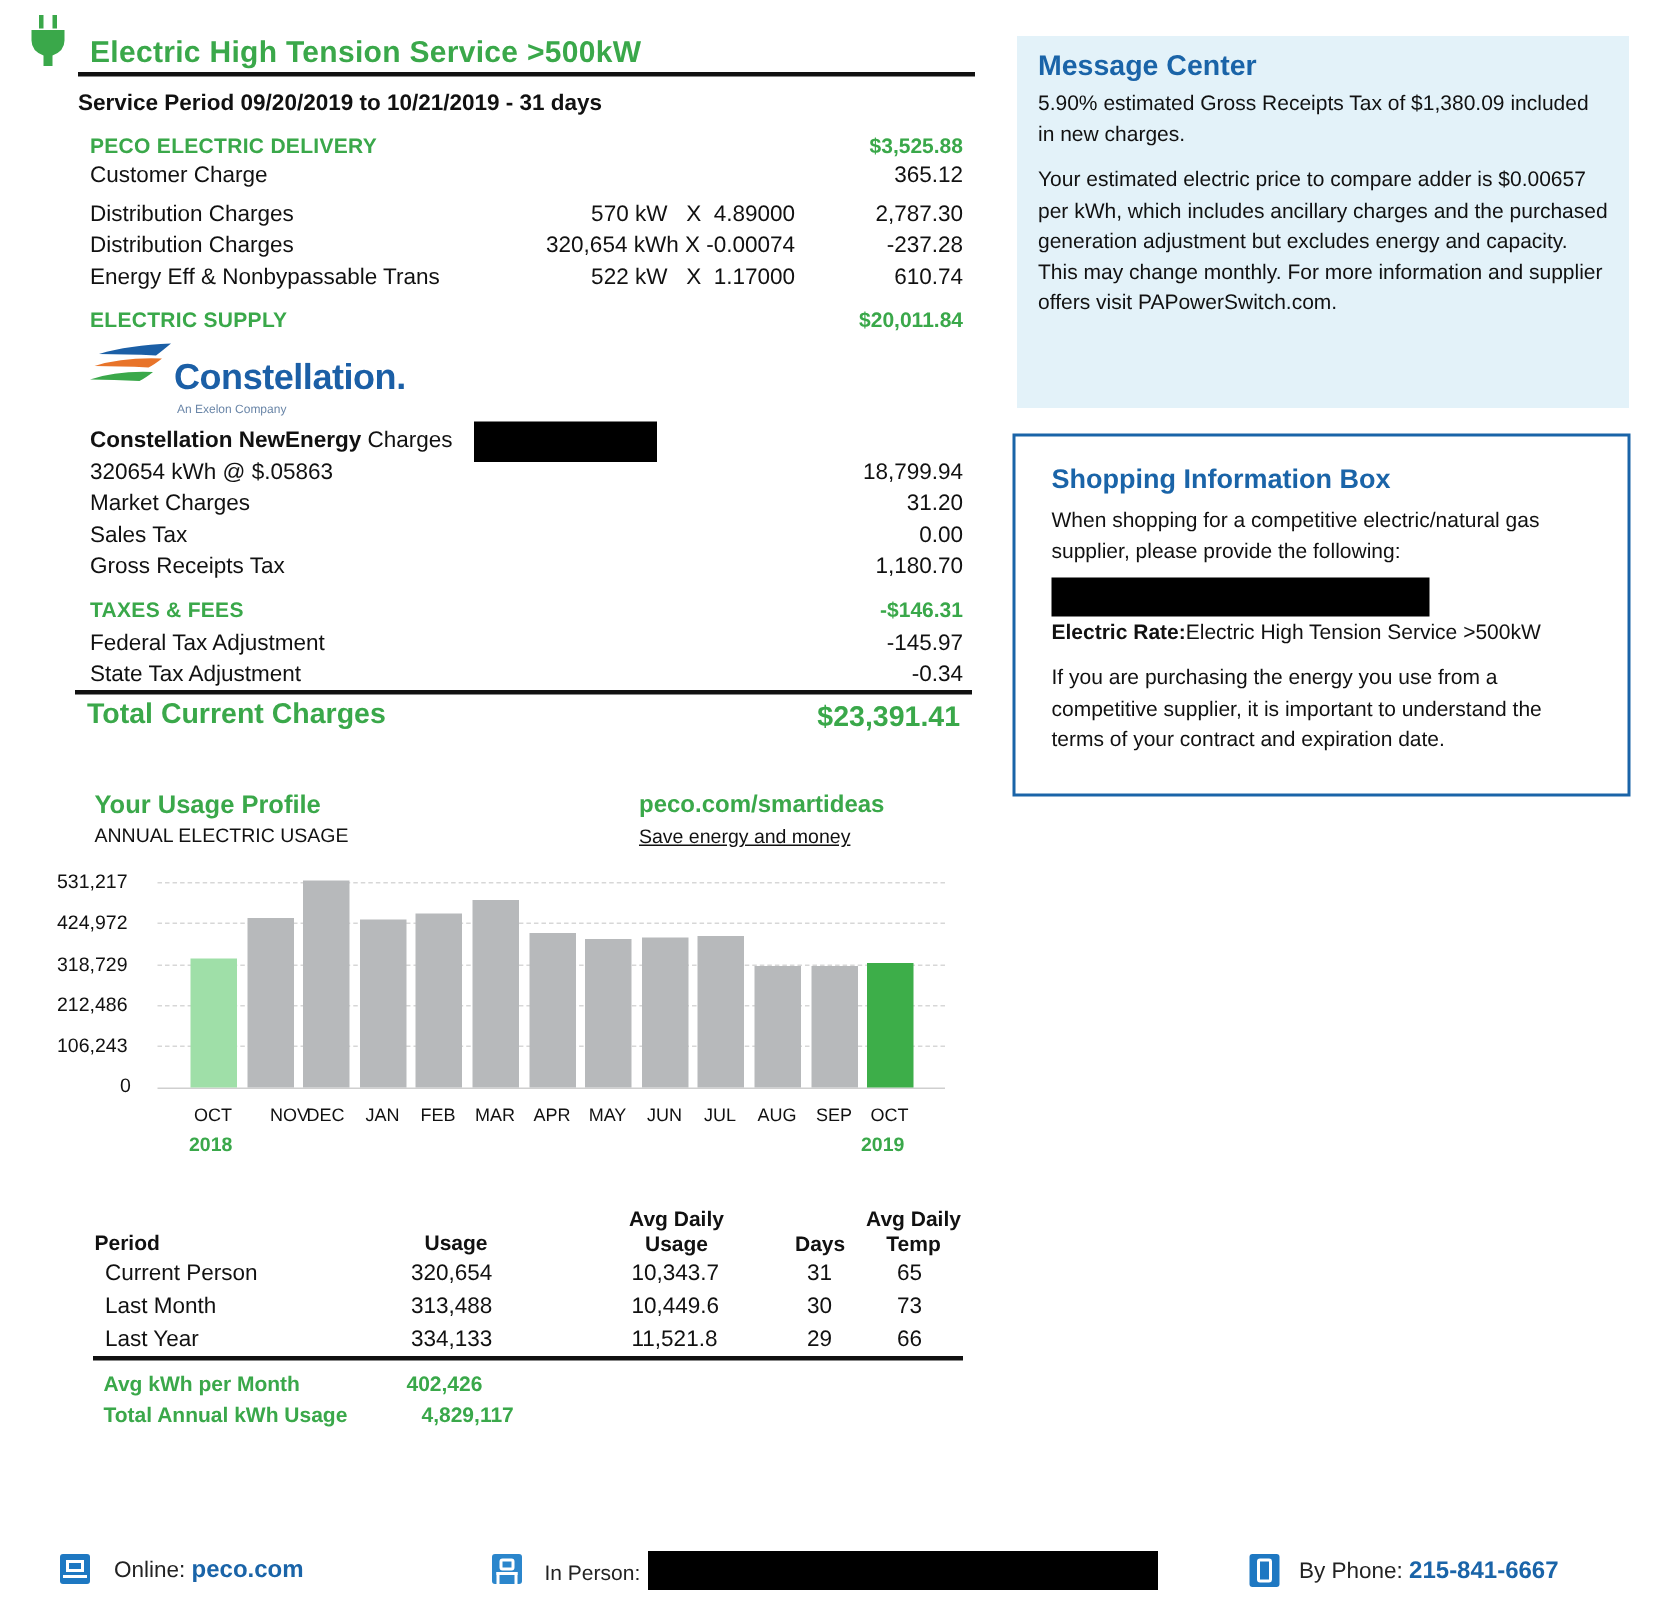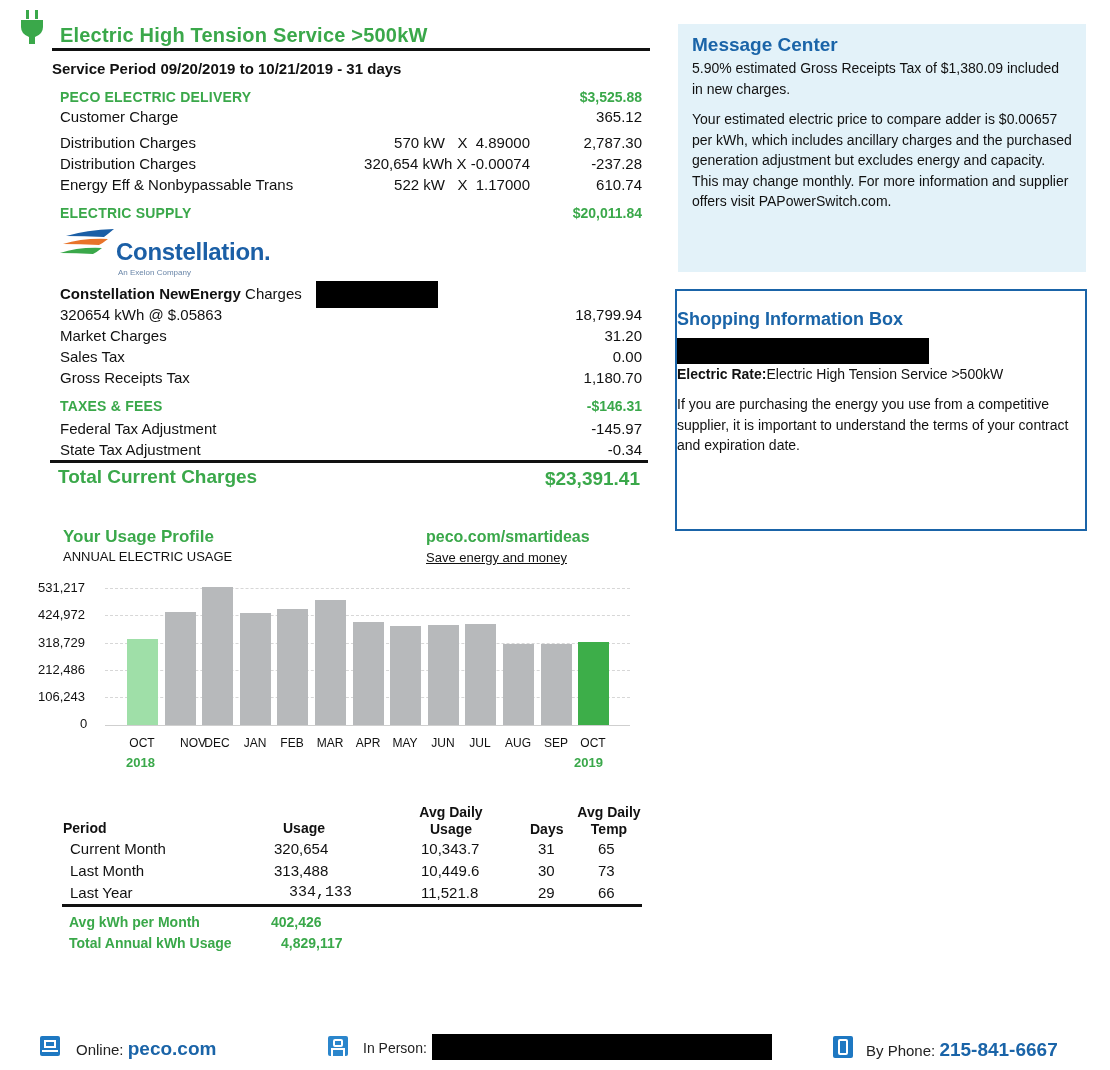--- a/index.html
+++ b/index.html
@@ -32,21 +32,21 @@
   #total-label { left: 58px; top: 466px; font-size: 19px; font-weight: bold; color: #3aa84a; }
   #total-amount { right: 470px; top: 468px; font-size: 19px; font-weight: bold; color: #3aa84a; }
 
   
   #msg-center { left: 678px; top: 24px; width: 408px; height: 248px; background: #e3f2f9; padding: 10px 14px; }
   #msg-title { font-size: 19px; font-weight: bold; color: #1a64a8; }
   #msg-from { font-size: 14px; font-weight: bold; color: #1a64a8; margin-top: 5px; }
   .msg-p { font-size: 14px; line-height: 20.5px; margin-top: 2px; color: #111; }
   .msg-p + .msg-p { margin-top: 10px; }
 
-  #shop-box { left: 675px; top: 289px; width: 412px; height: 242px; border: 2px solid #1a64a8; padding: 18px 0; }
+  #shop-box { left: 675px; top: 289px; width: 412px; height: 242px; border: 2px solid #1a64a8; padding: 18px 24px; }
   #shop-title { font-size: 18px; font-weight: bold; color: #1a64a8; }
   .shop-p { font-size: 14px; line-height: 20.5px; margin-top: 6px; color: #111; }
   #shop-redact { position: relative; width: 252px; height: 26px; background: #000; margin-top: 8px; }
   #shop-rate { font-size: 14px; margin-top: 2px; }
   #shop-rate .k { font-weight: bold; }
 
   
   #usage-title { left: 63px; top: 527px; font-size: 17px; font-weight: bold; color: #3aa84a; }
   #usage-sub { left: 63px; top: 549px; font-size: 13px; color: #111; }
   #smart-link { left: 426px; top: 528px; font-size: 16px; font-weight: bold; color: #3aa84a; }
@@ -62,21 +62,21 @@
   .xlab { position: absolute; width: 38px; text-align: center; font-size: 12px; top: 161px; }
   .yrlab { position: absolute; font-size: 13px; font-weight: bold; color: #3aa84a; top: 180px; }
   .th { position: absolute; font-size: 14px; font-weight: bold; line-height: 17px; text-align: center; }
   .td { position: absolute; font-size: 15px; line-height: 22px; }
   #utable-rule { left: 62px; top: 904px; width: 580px; height: 3px; background: #111; }
   .sum { position: absolute; font-size: 14px; font-weight: bold; color: #3aa84a; }
 
   
   .foot-icon { position: absolute; width: 20px; height: 20px; background: #1e78c2; border-radius: 2px; }
   .foot-text { position: absolute; font-size: 15px; color: #222; }
-  .foot-val { font-weight: bold; color: #1a64a8; font-size: 19px; }
+  .foot-val { font-weight: bold; color: #1a64a8; font-size: 16px; }
 </style>
 </head>
 <body>
 
 <svg id="plug" class="abs" viewBox="0 0 28 36">
   <rect x="8" y="0" width="3" height="9" fill="#3aa84a"></rect>
   <rect x="17" y="0" width="3" height="9" fill="#3aa84a"></rect>
   <path d="M3 10 H25 V17 Q25 24 17 27 V34 H11 V27 Q3 24 3 17 Z" fill="#3aa84a"></path>
 </svg>
 <div id="main-title" class="abs">Electric High Tension Service &gt;500kW</div>
@@ -162,20 +162,21 @@
 <div id="total-amount" class="abs">$23,391.41</div>
 
 <div id="msg-center" class="abs">
   <div id="msg-title">Message Center</div>
   <div class="msg-p">5.90% estimated Gross Receipts Tax of $1,380.09 included in new charges.</div>
   <div class="msg-p">Your estimated electric price to compare adder is $0.00657 per kWh, which includes ancillary charges and the purchased generation adjustment but excludes energy and capacity. This may change monthly. For more information and supplier offers visit PAPowerSwitch.com.</div>
 </div>
 
 <div id="shop-box" class="abs">
   <div id="shop-title">Shopping Information Box</div>
+  <div class="shop-p">When shopping for a competitive electric/natural gas supplier, please provide the following:</div>
   <div id="shop-redact"></div>
   <div id="shop-rate"><span class="k">Electric Rate:</span><span>Electric High Tension Service &gt;500kW</span></div>
   <div class="shop-p" style="margin-top:12px;">If you are purchasing the energy you use from a competitive supplier, it is important to understand the terms of your contract and expiration date.</div>
 </div>
 
 <div id="usage-title" class="abs">Your Usage Profile</div>
 <div id="usage-sub" class="abs">ANNUAL ELECTRIC USAGE</div>
 <div id="smart-link" class="abs">peco.com/smartideas</div>
 <div id="smart-sub" class="abs">Save energy and money</div>
 
@@ -236,32 +237,32 @@
   <div>Avg Daily</div>
   <div>Usage</div>
 </div>
 <div class="th abs" style="left:530px; top:821px;">Days</div>
 <div class="th abs" style="left:572px; top:804px; width:74px;">
   <div>Avg Daily</div>
   <div>Temp</div>
 </div>
 
 <div id="trows">
-    <div class="td abs" style="left: 70px; top: 838px;">Current Month</div>
+    <div class="td abs" style="left: 70px; top: 838px;">Current Person</div>
     <div class="td abs" style="left: 274px; top: 838px;">320,654</div>
     <div class="td abs" style="left: 421px; top: 838px;">10,343.7</div>
     <div class="td abs" style="left: 538px; top: 838px;">31</div>
     <div class="td abs" style="left: 598px; top: 838px;">65</div>
     <div class="td abs" style="left: 70px; top: 860px;">Last Month</div>
     <div class="td abs" style="left: 274px; top: 860px;">313,488</div>
     <div class="td abs" style="left: 421px; top: 860px;">10,449.6</div>
     <div class="td abs" style="left: 538px; top: 860px;">30</div>
     <div class="td abs" style="left: 598px; top: 860px;">73</div>
     <div class="td abs" style="left: 70px; top: 882px;">Last Year</div>
-    <div class="td abs" style="left: 289px; top: 882px; font-family: Liberation Mono, monospace;">334,133</div>
+    <div class="td abs" style="left: 274px; top: 882px;">334,133</div>
     <div class="td abs" style="left: 421px; top: 882px;">11,521.8</div>
     <div class="td abs" style="left: 538px; top: 882px;">29</div>
     <div class="td abs" style="left: 598px; top: 882px;">66</div>
   </div>
 <div id="utable-rule" class="abs"></div>
 
 <div class="sum" style="left:69px; top:914px;">Avg kWh per Month</div>
 <div class="sum" style="left:271px; top:914px;">402,426</div>
 <div class="sum" style="left:69px; top:935px;">Total Annual kWh Usage</div>
 <div class="sum" style="left:281px; top:935px;">4,829,117</div>

